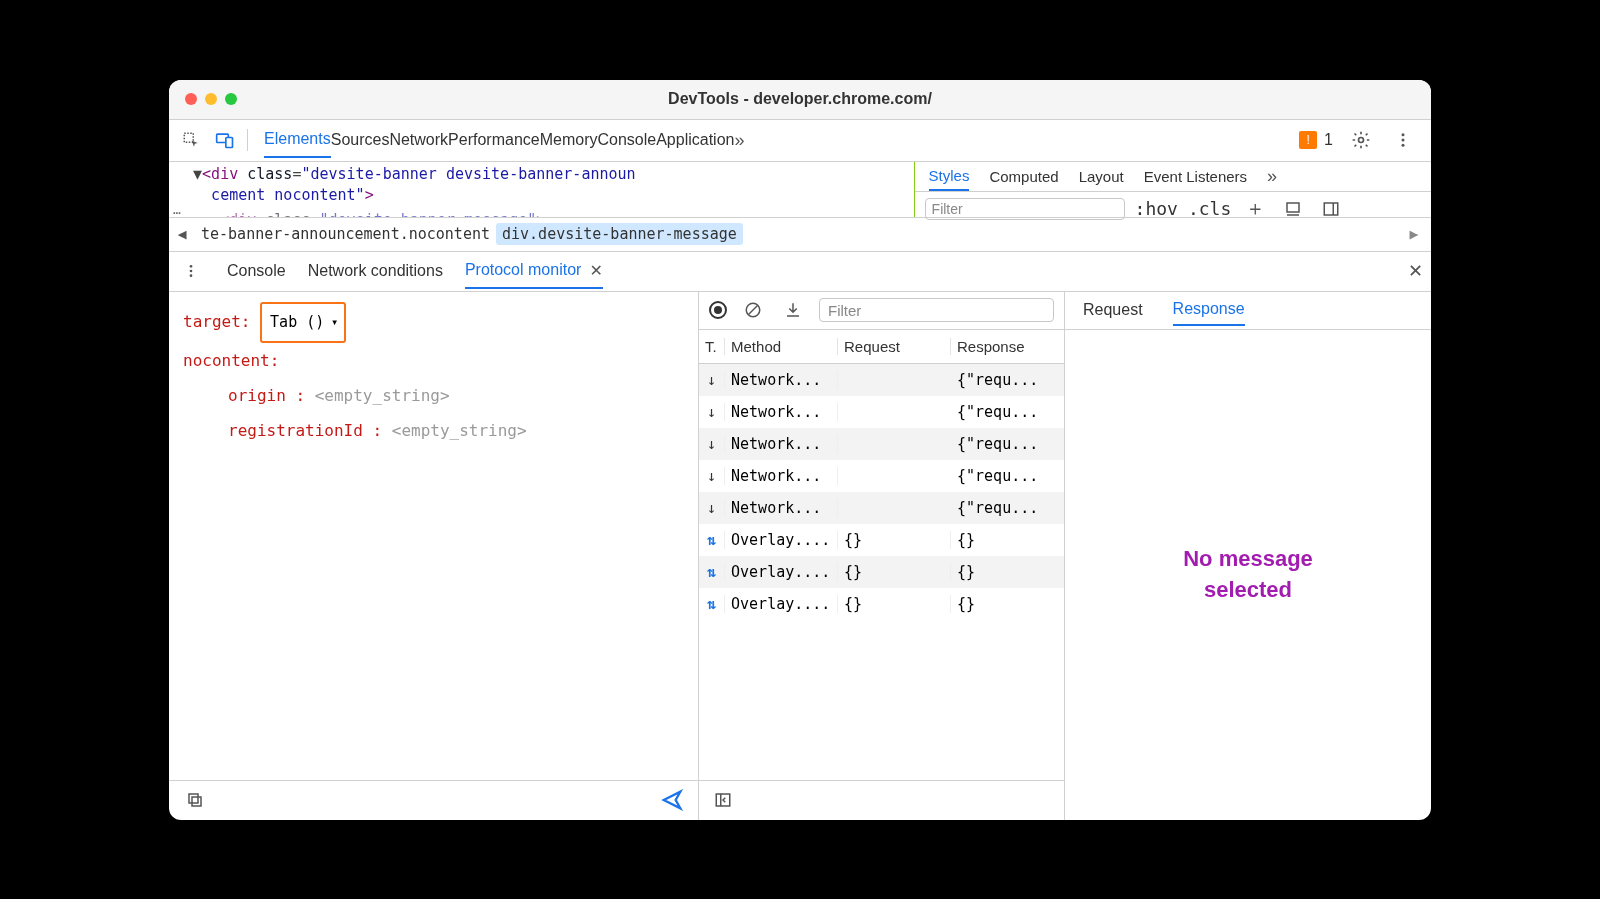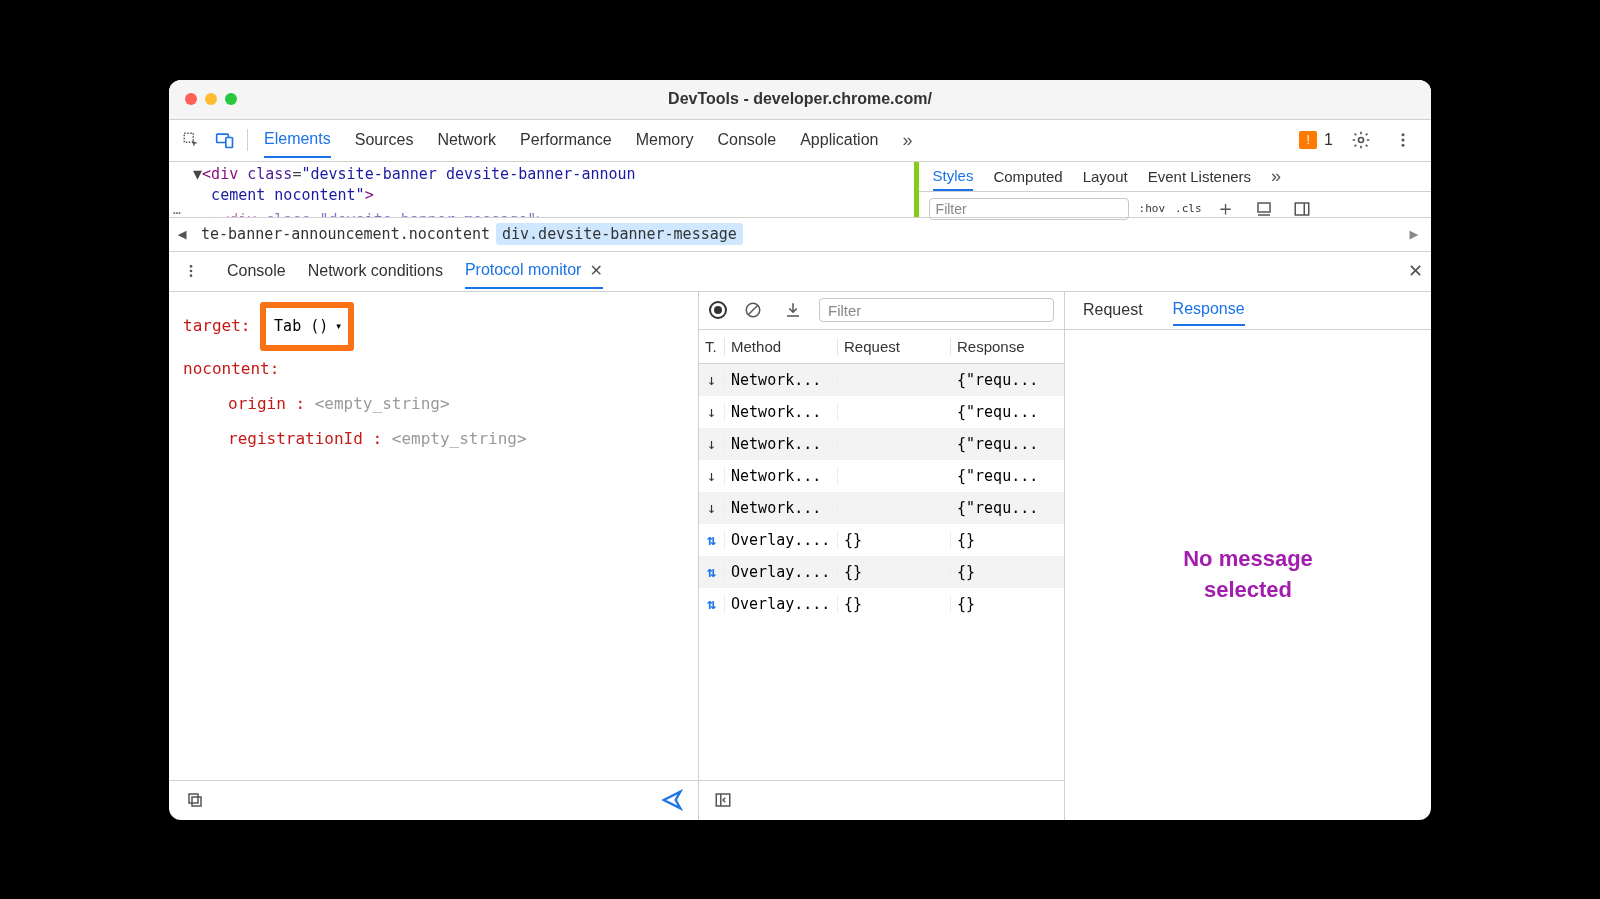--- a/index.html
+++ b/index.html
@@ -46,59 +46,59 @@
     gap: 6px;
   }
   .iconbtn {
     width: 28px; height: 28px;
     display: flex; align-items: center; justify-content: center;
     border-radius: 2px;
     cursor: pointer;
     color: #555;
   }
   .vdiv { width:1px; height:22px; background:#d0d0d0; margin: 0 2px;}
-  .maintabs { display: flex; gap: 24px; align-items: center; margin-left: 8px; flex: 1; font-size: 16px; color: #333; }
+  .maintabs { display: flex; align-items: center; margin-left: 8px; flex: 1; font-size: 16px; color: #333; }
   .maintabs .tab { cursor: pointer; padding: 8px 0; }
   .maintabs .tab.active { color: #1a73e8; border-bottom: 2px solid #1a73e8; }
   .more-arrows { color: #555; font-size: 18px; cursor:pointer; }
   .warnbadge {
     background: #ff7a00; color:#fff; width:18px; height:18px; font-size:12px;
     display:inline-flex; align-items:center; justify-content:center; border-radius:2px; margin-right:4px;
   }
   .right-icons{display:flex;align-items:center;gap:14px;margin-right:6px;}
 
   .midrow { display:flex; height: 56px; border-bottom:1px solid #d0d0d0;}
   .elements-pane{ flex: 0 0 59%; position:relative; overflow:hidden; font-family:ui-monospace,Menlo,Consolas,monospace; font-size:15px;}
   .elements-html{ padding:2px 6px; color:#444; line-height:1.4; white-space:pre;}
-  .t-tag{color:#881280;margin-top:30px;} .t-attr{color:#4c1d95;} .t-str{color:#1a1aa6;}
+  .t-tag{color:#881280;margin-top:30px;} .t-attr{color:#0f172a;} .t-str{color:#1a1aa6;}
   .ellipsis-badge{position:absolute;left:4px;bottom:0;font-size:13px;color:#666;}
-  .styles-pane{flex:1;border-left:5px solid #84cc16;display:flex;flex-direction:column;}
+  .styles-pane{flex:1;border-left:1px solid #84cc16;display:flex;flex-direction:column;}
   .styletabs{display:flex;gap:20px;align-items:center;padding:0 14px;height:32px;border-bottom:1px solid #d0d0d0;font-size:15px;color:#333;}
   .styletabs .tab{cursor:pointer;padding:5px 0;}
   .styletabs .tab.active{color:#1a73e8;border-bottom:2px solid #1a73e8;}
   .stylesbar{display:flex;align-items:center;gap:10px;padding:3px 10px;}
   .filterbox{flex:0 0 200px;border:1px solid #c8c8c8;border-radius:4px;height:22px;padding:0 6px;font-size:14px;color:#888;display:flex;align-items:center;}
-  .hov{font-family:ui-monospace,Menlo,monospace;font-size:11px;color:#333;cursor:pointer;}
+  .hov{font-family:ui-monospace,Menlo,monospace;font-size:18px;color:#333;cursor:pointer;}
 
   .breadcrumb{height:34px;border-bottom:1px solid #d0d0d0;display:flex;align-items:center;font-family:ui-monospace,Menlo,monospace;font-size:15px;position:relative;}
   .bc-arrow{width:26px;text-align:center;color:#555;cursor:pointer;}
   .bc-item{padding:2px 6px;color:#333;white-space:nowrap;}
   .bc-item.sel{background:#cfe8ff;border-radius:3px;}
   .bc-right-arrow{position:absolute;right:4px;width:26px;text-align:center;color:#888;}
 
   .drawer-tabs{height:40px;border-bottom:1px solid #d0d0d0;display:flex;align-items:center;gap:22px;padding:0 8px;font-size:16px;color:#333;}
   .drawer-tabs .tab{cursor:pointer;padding:7px 0;display:flex;align-items:center;gap:8px;}
   .drawer-tabs .tab.active{color:#1a73e8;border-bottom:2px solid #1a73e8;}
   .drawer-close{margin-left:auto;color:#555;cursor:pointer;font-size:18px;}
 
   .protocol{flex:1;display:flex;min-height:0;}
   .proto-left{flex:0 0 42%;border-right:1px solid #d0d0d0;display:flex;flex-direction:column;font-family:ui-monospace,Menlo,monospace;font-size:16px;}
   .proto-form{padding:10px 14px;line-height:2.2;flex:1;}
   .kred{color:#c41a16;}
-  .selbox{border:6px solid #f97316;border-radius:3px;padding:2px 20px 2px 8px;font-size:15px;position:relative;display:inline-flex;align-items:center;}
+  .selbox{border:2px solid #f97316;border-radius:3px;padding:2px 20px 2px 8px;font-size:15px;position:relative;display:inline-flex;align-items:center;}
   .selbox::after{content:"▾";position:absolute;right:6px;font-size:12px;}
   .cmdbox{border:1px solid #aaa;padding:1px 6px;display:inline-block;}
   .param{margin-left:45px;}
   .empty{color:#9a9a9a;}
   .proto-left-footer{height:40px;border-top:1px solid #d0d0d0;display:flex;align-items:center;justify-content:space-between;padding:0 12px;}
 
   .proto-mid{flex:0 0 29%;border-right:1px solid #d0d0d0;display:flex;flex-direction:column;min-width:0;}
   .proto-toolbar{height:38px;border-bottom:1px solid #d0d0d0;display:flex;align-items:center;gap:12px;padding:0 10px;}
   .record-dot{width:18px;height:18px;border:2px solid #333;border-radius:50%;display:flex;align-items:center;justify-content:center;}
   .record-dot .inner{width:8px;height:8px;background:#333;border-radius:50%;}

